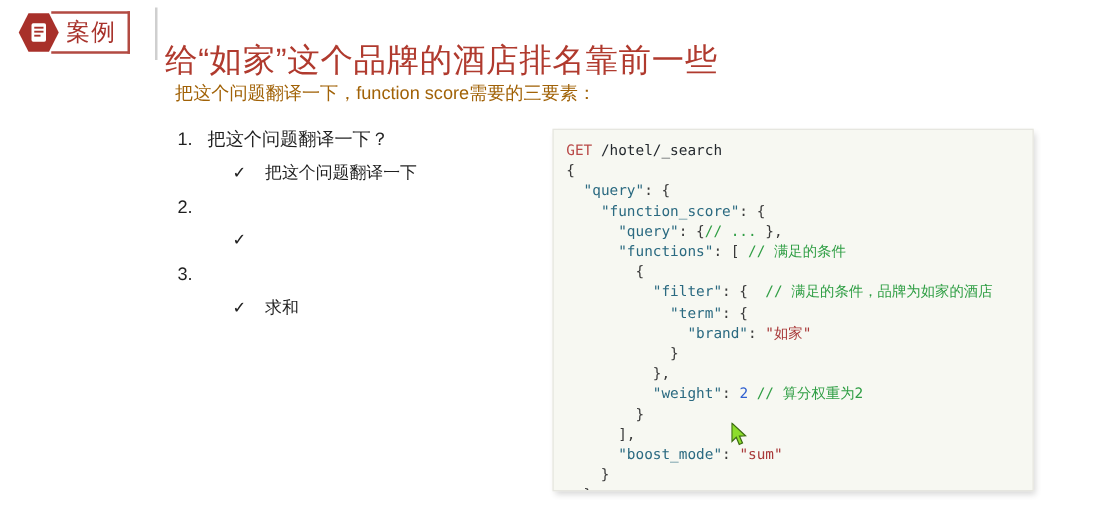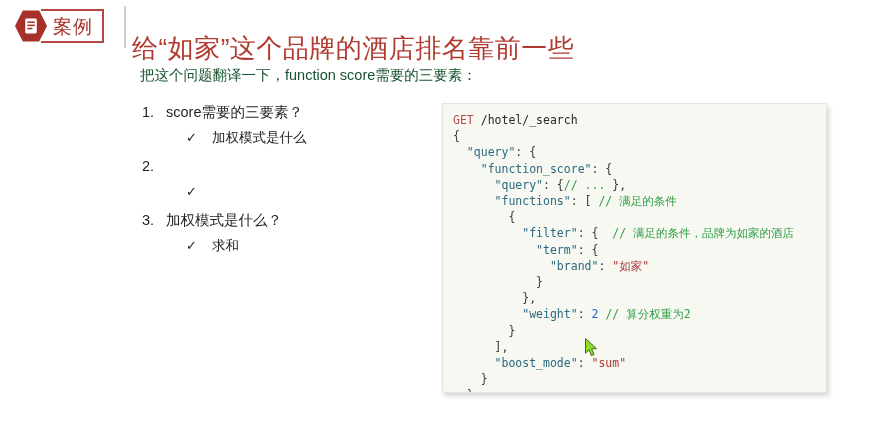--- a/index.html
+++ b/index.html
@@ -83,21 +83,21 @@
     margin-top: 22px;
   }
 
   
   .intro {
     position: absolute;
     left: 140px;
     top: 64px;
     font-size: 14.5px;
     line-height: 22px;
-    color: #14532d;
+    color: #a16207;
     white-space: nowrap;
   }
 
   .qa-list {
     position: absolute;
     left: 142px;
     top: 99px;
     width: 290px;
   }
   .qa-item { margin-bottom: 2px; }
@@ -195,41 +195,40 @@
   <div class="page-title">给“如家”这个品牌的酒店排名靠前一些</div>
 </div>
 
 <div class="intro">把这个问题翻译一下，function score需要的三要素：</div>
 
 <div class="qa-list">
 
   <div class="qa-item">
     <div class="qa-q">
       <span class="qa-num">1.</span>
-      <span>score需要的三要素？</span>
+      <span>把这个问题翻译一下？</span>
     </div>
     <div class="qa-a">
       <span class="qa-check">✓</span>
-      <span>加权模式是什么</span>
+      <span>把这个问题翻译一下</span>
     </div>
   </div>
 
   <div class="qa-item">
     <div class="qa-q">
       <span class="qa-num">2.</span>
     </div>
     <div class="qa-a">
       <span class="qa-check">✓</span>
     </div>
   </div>
 
   <div class="qa-item">
     <div class="qa-q">
       <span class="qa-num">3.</span>
-      <span>加权模式是什么？</span>
     </div>
     <div class="qa-a">
       <span class="qa-check">✓</span>
       <span>求和</span>
     </div>
   </div>
 
 </div>
 
 <div class="code-panel">

